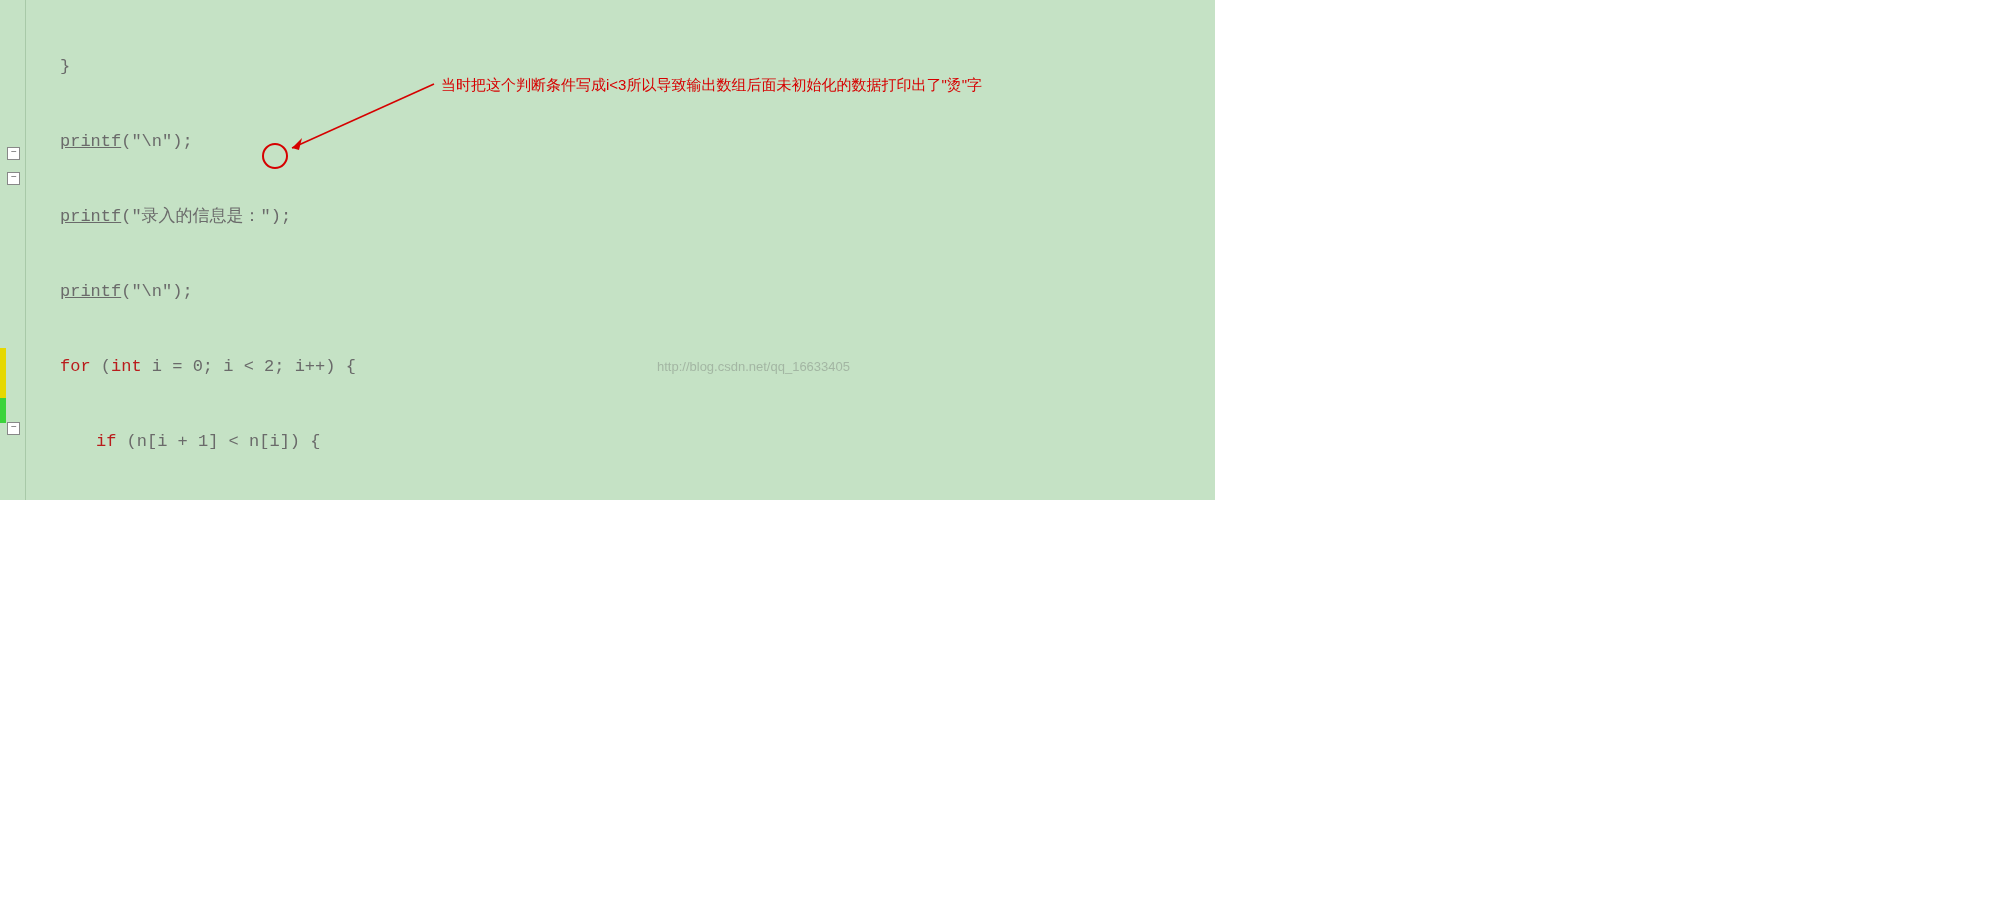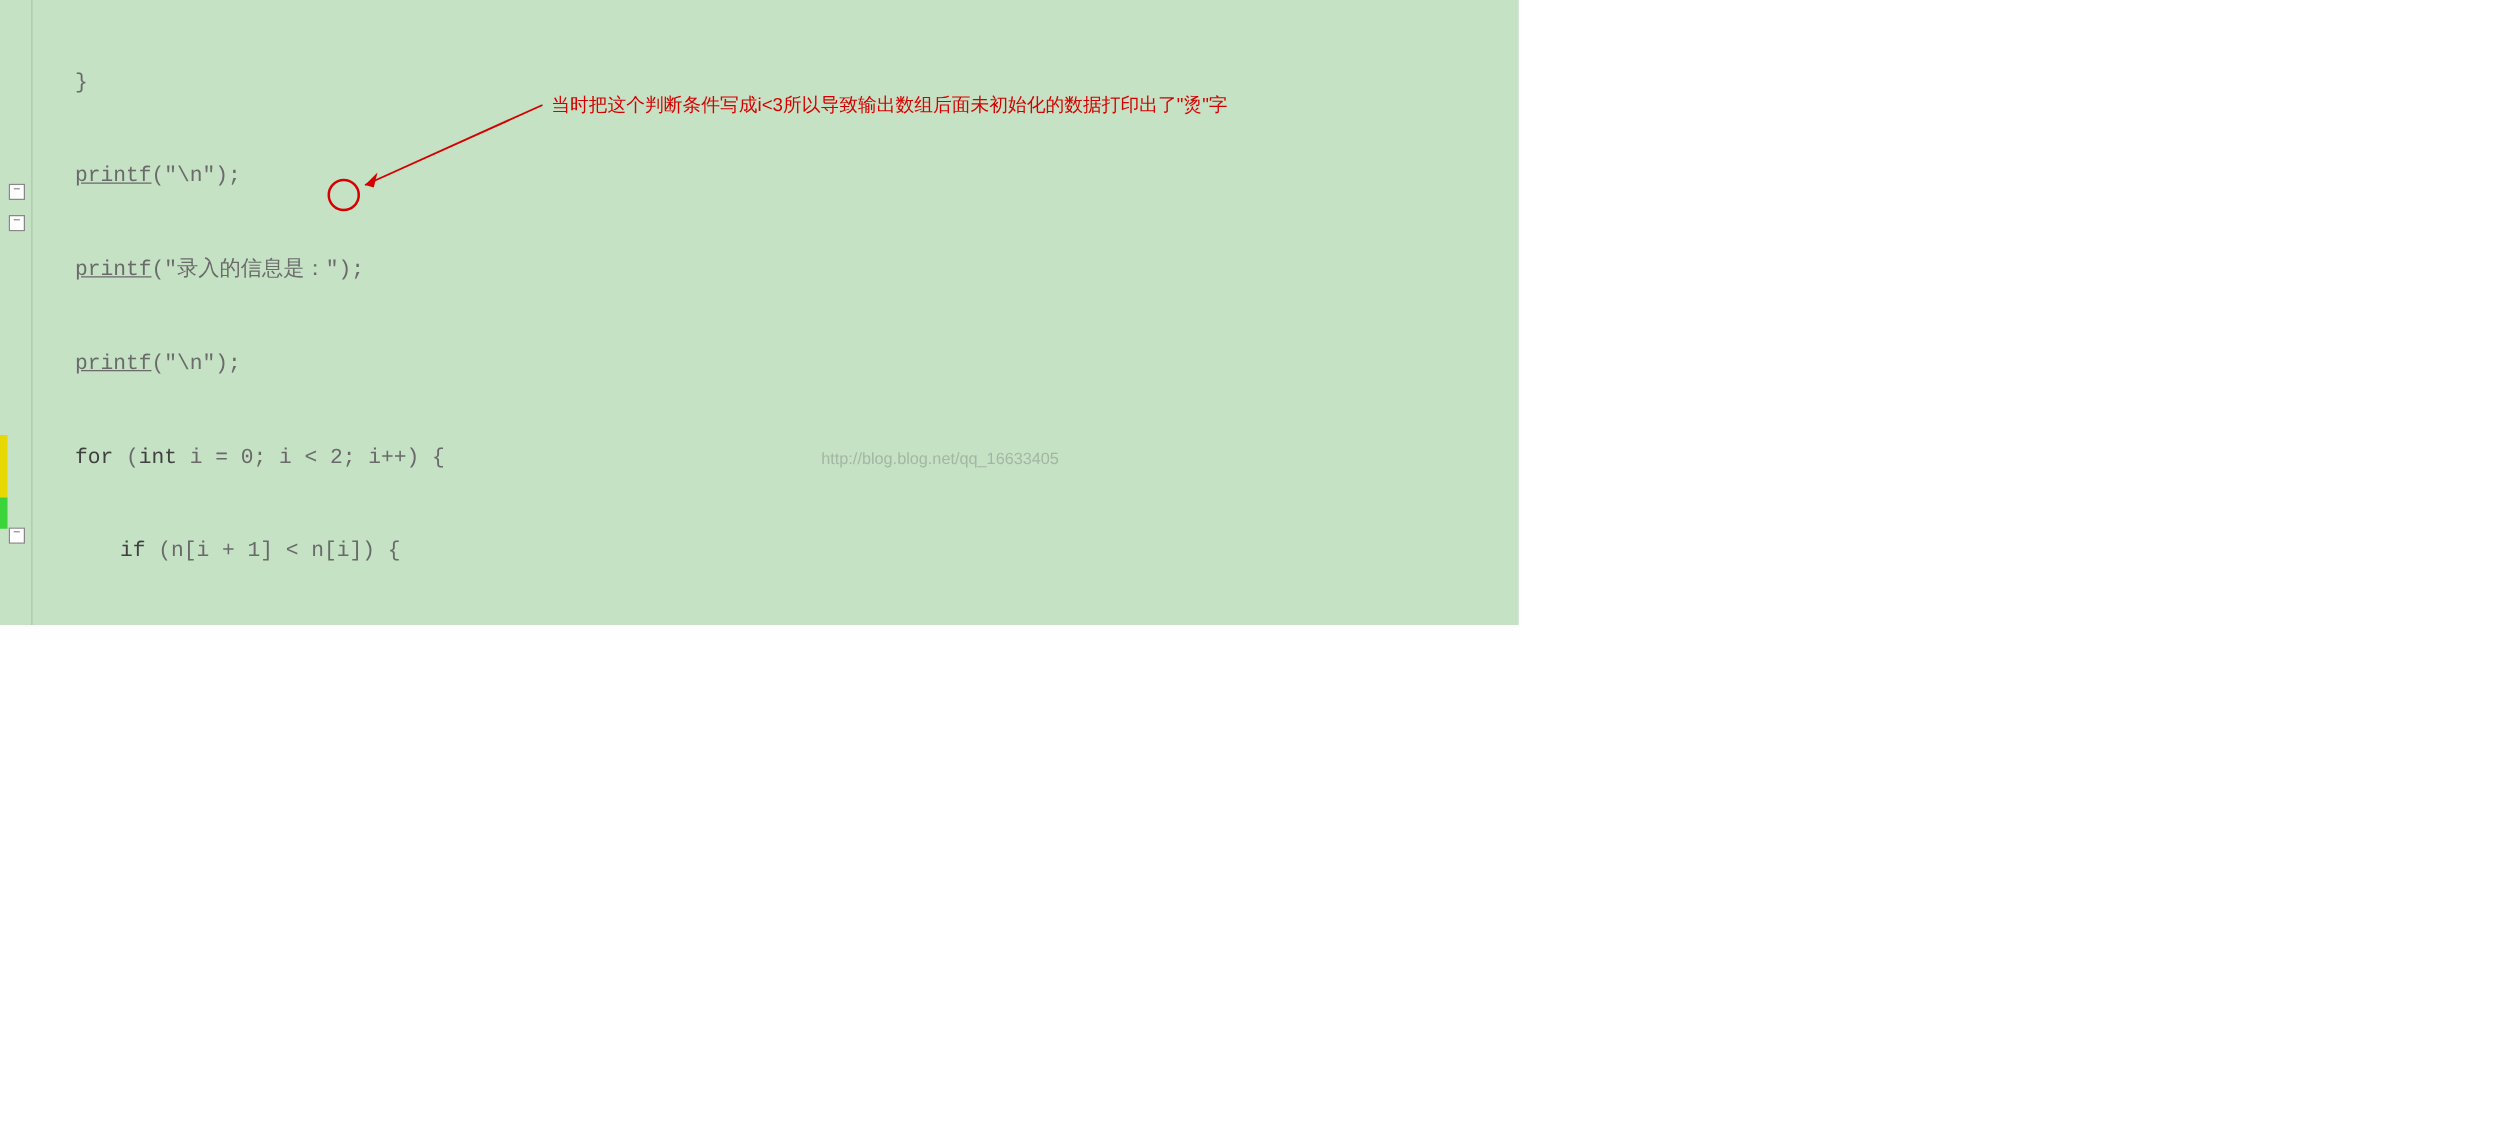--- a/index.html
+++ b/index.html
@@ -4,21 +4,21 @@
 <style>
   html,body{margin:0;padding:0;background:#fff;font-family:Consolas,'Courier New',monospace;font-size:17px;}
   .editor{position:relative;width:1215px;height:500px;background:#c5e2c5;display:flex;overflow:hidden;}
   .gutter{width:25px;background:#c5e2c5;border-right:1px solid #a8c9a8;position:relative;}
   .fold{position:absolute;left:7px;width:11px;height:11px;border:1px solid #888;background:#fff;font-size:10px;line-height:9px;text-align:center;color:#666;cursor:pointer;}
   .chg{position:absolute;left:0;width:6px;}
   .chg.y{background:#e6d800;}
   .chg.g{background:#3bd43b;}
   .code{flex:1;padding:4px 0 0 0;white-space:pre;color:#6a6a6a;line-height:25px;position:relative;}
   .ln{height:25px;padding-left:34px;position:relative;}
-  .kw{color:#404040;}
+  .kw{color:#b91c1c;}
   .str{color:#6b6b6b;}
   .fn{color:#6a6a6a;text-decoration:underline;}
   .lit{color:#6a6a6a;}
   .annotation{position:absolute;color:#d60000;font-family:'Microsoft YaHei','SimSun',sans-serif;font-size:15px;white-space:nowrap;}
   .circle{position:absolute;width:22px;height:22px;border:2px solid #d60000;border-radius:50%;pointer-events:none;}
   .arrow-svg{position:absolute;pointer-events:none;}
   .watermark{position:absolute;color:rgba(100,100,100,0.35);font-size:13px;font-family:Arial,sans-serif;}
 </style>
 </head>
 <body>
@@ -54,15 +54,15 @@
 
     <div class="circle" style="left:236px;top:143px"></div>
 
     <svg class="arrow-svg" style="left:258px;top:78px;width:160px;height:78px">
       <line x1="150" y1="6" x2="8" y2="70" stroke="#d60000" stroke-width="1.5"></line>
       <polygon points="8,70 18,60 15,72" fill="#d60000"></polygon>
     </svg>
 
     <div class="annotation" style="left:415px;top:72px">当时把这个判断条件写成i&lt;3所以导致输出数组后面未初始化的数据打印出了"烫"字</div>
 
-    <div class="watermark" style="left:631px;top:354px">http://blog.blog.net/qq_16633405</div>
+    <div class="watermark" style="left:631px;top:354px">http://blog.csdn.net/qq_16633405</div>
   </div>
 </div>
 
 </body></html>

